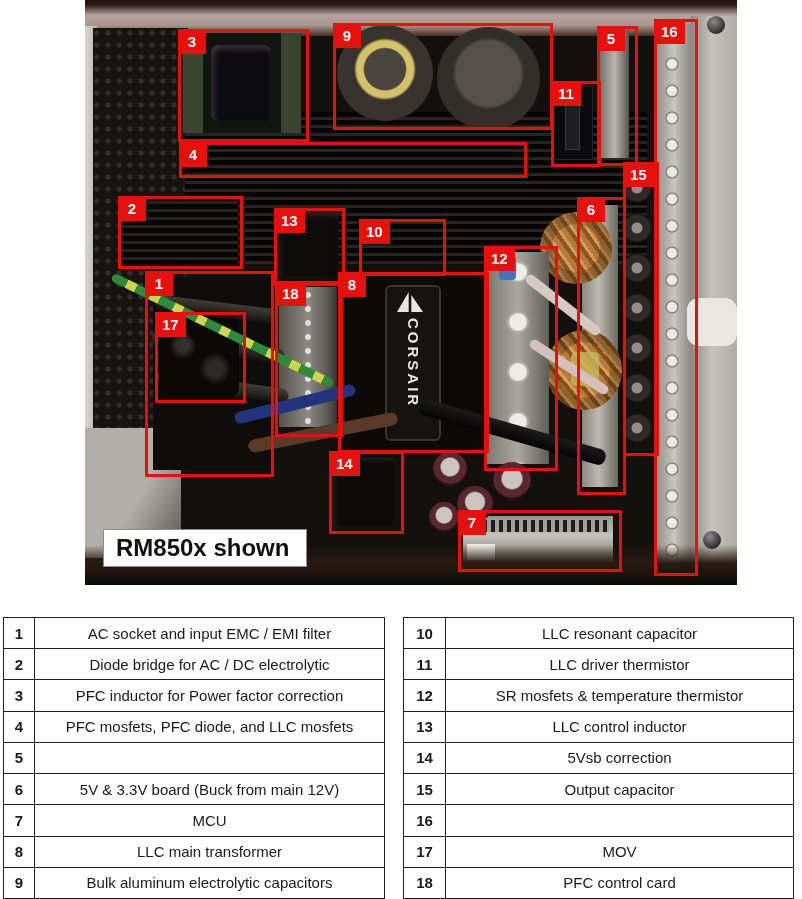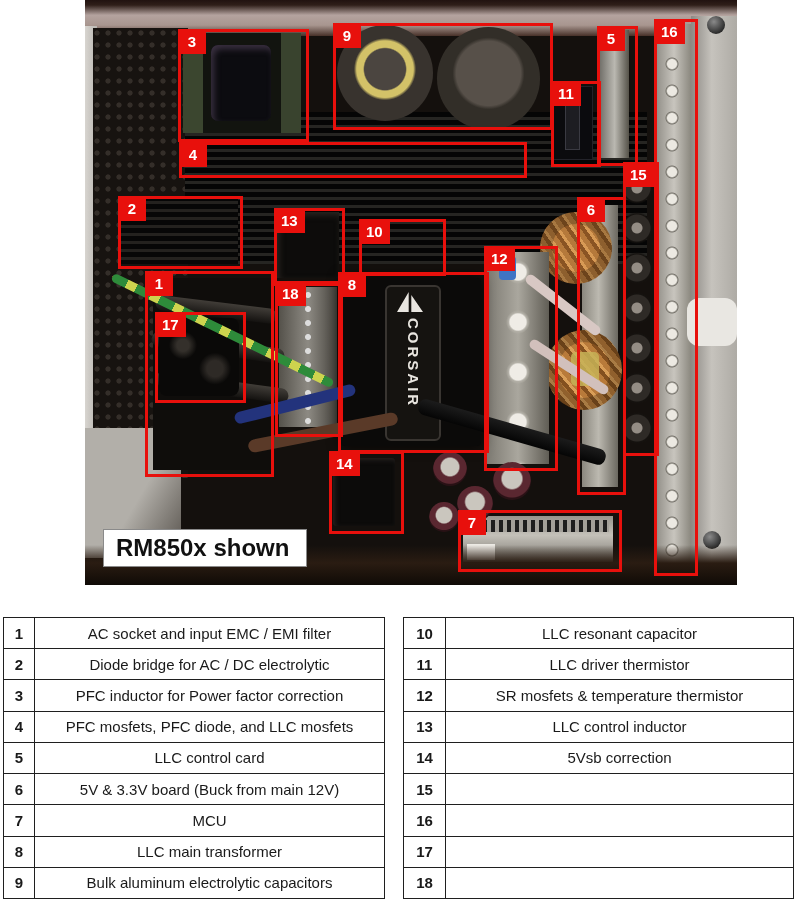--- a/index.html
+++ b/index.html
@@ -252,21 +252,20 @@
       <div class="lrow">
         <div class="lnum">3</div>
         <div class="llabel">PFC inductor for Power factor correction</div>
       </div>
       <div class="lrow">
         <div class="lnum">4</div>
         <div class="llabel">PFC mosfets, PFC diode, and LLC mosfets</div>
       </div>
       <div class="lrow">
         <div class="lnum">5</div>
-        <div class="llabel">LLC control card</div>
       </div>
       <div class="lrow">
         <div class="lnum">6</div>
         <div class="llabel">5V &amp; 3.3V board (Buck from main 12V)</div>
       </div>
       <div class="lrow">
         <div class="lnum">7</div>
         <div class="llabel">MCU</div>
       </div>
       <div class="lrow">
@@ -294,24 +293,27 @@
       <div class="lrow">
         <div class="lnum">13</div>
         <div class="llabel">LLC control inductor</div>
       </div>
       <div class="lrow">
         <div class="lnum">14</div>
         <div class="llabel">5Vsb correction</div>
       </div>
       <div class="lrow">
         <div class="lnum">15</div>
+        <div class="llabel">Output capacitor</div>
       </div>
       <div class="lrow">
         <div class="lnum">16</div>
       </div>
       <div class="lrow">
         <div class="lnum">17</div>
+        <div class="llabel">MOV</div>
       </div>
       <div class="lrow">
         <div class="lnum">18</div>
+        <div class="llabel">PFC control card</div>
       </div>
     </div>
 </div>
 
 </body></html>

